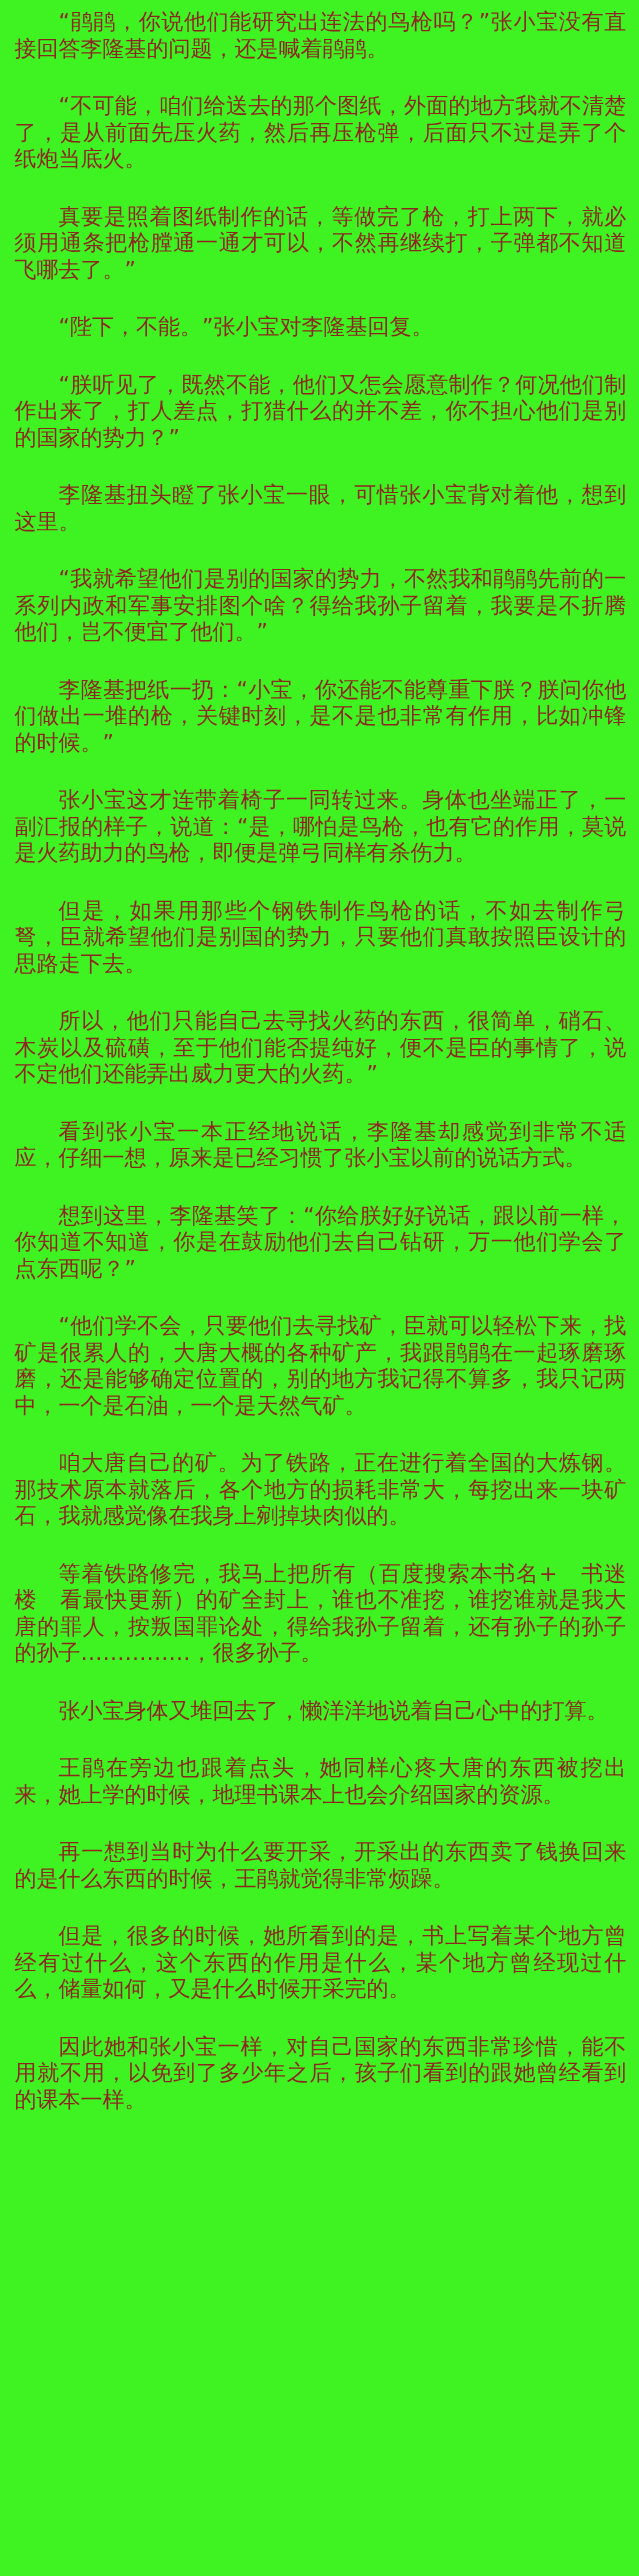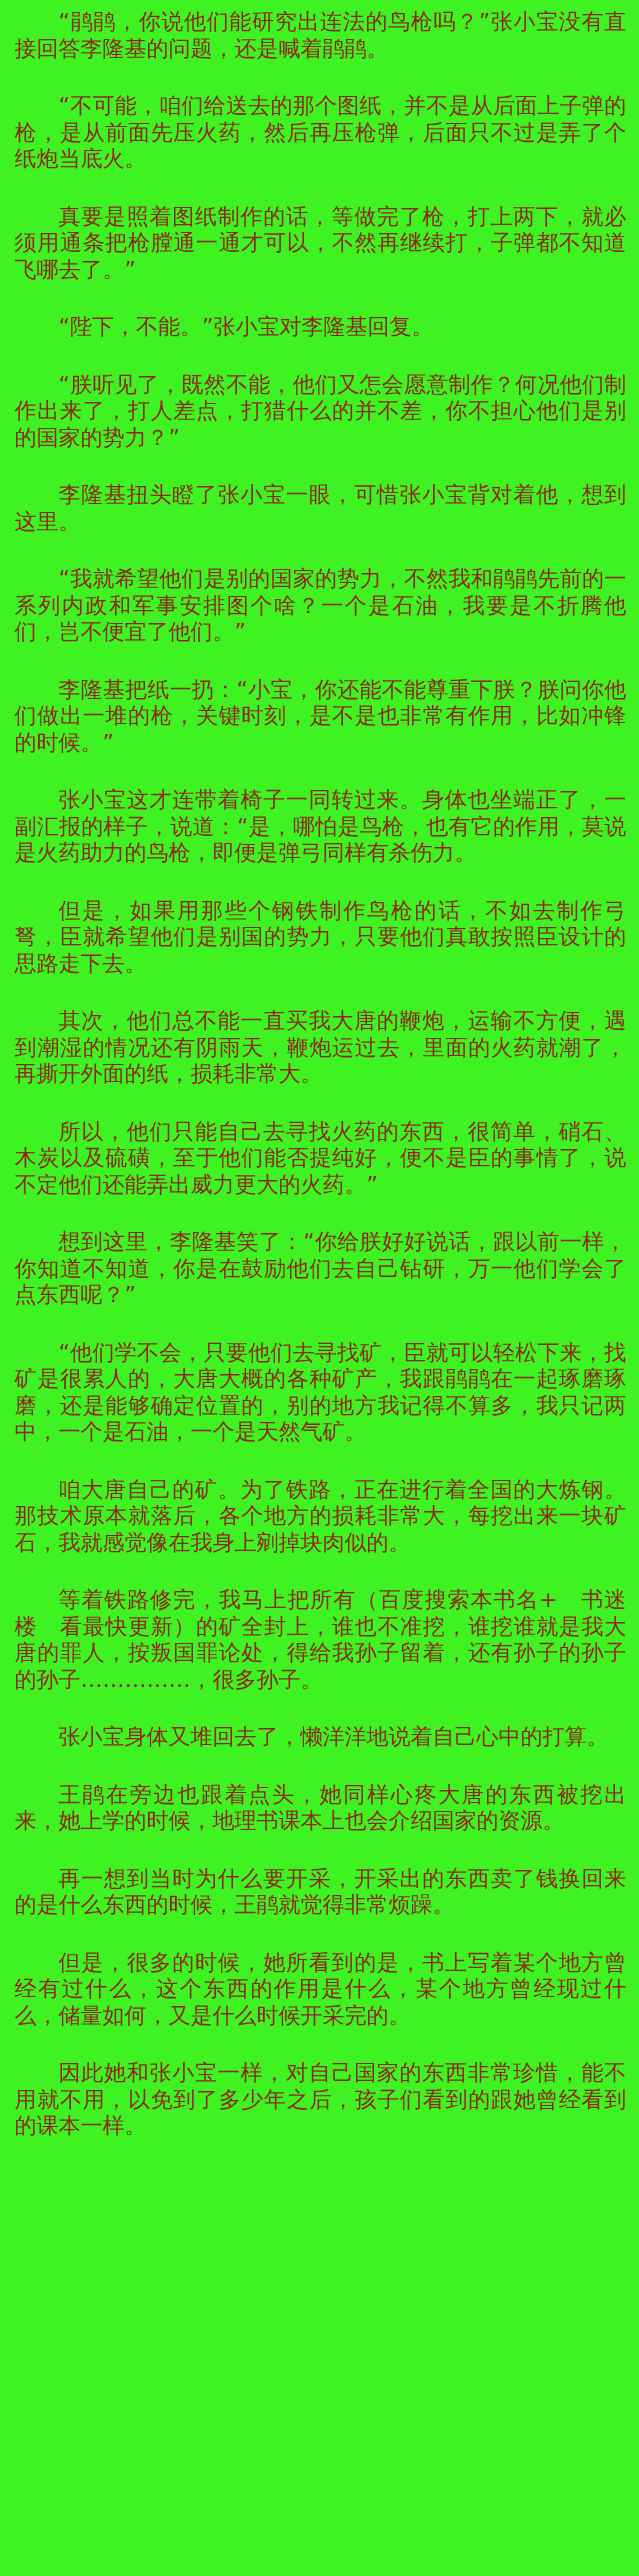--- a/index.html
+++ b/index.html
@@ -30,31 +30,31 @@
     word-break: break-all;
     overflow-wrap: anywhere;
   }
 </style>
 </head>
 <body style="background: rgb(62, 243, 33);">
 
 <div class="reader-page" id="reader-page" style="color: rgb(142, 38, 32);">
 
 <p class="para">“鹃鹃，你说他们能研究出连法的鸟枪吗？”张小宝没有直接回答李隆基的问题，还是喊着鹃鹃。</p>
-    <p class="para">“不可能，咱们给送去的那个图纸，并不是从后面上子弹的枪，是从前面先压火药，然后再压枪弹，后面只不过是弄了个纸炮当底火。</p>
+    <p class="para">“不可能，咱们给送去的那个图纸，外面的地方我就不清楚了，是从前面先压火药，然后再压枪弹，后面只不过是弄了个纸炮当底火。</p>
     <p class="para">真要是照着图纸制作的话，等做完了枪，打上两下，就必须用通条把枪膛通一通才可以，不然再继续打，子弹都不知道飞哪去了。”</p>
     <p class="para">“陛下，不能。”张小宝对李隆基回复。</p>
     <p class="para">“朕听见了，既然不能，他们又怎会愿意制作？何况他们制作出来了，打人差点，打猎什么的并不差，你不担心他们是别的国家的势力？”</p>
     <p class="para">李隆基扭头瞪了张小宝一眼，可惜张小宝背对着他，想到这里。</p>
-    <p class="para">“我就希望他们是别的国家的势力，不然我和鹃鹃先前的一系列内政和军事安排图个啥？一个是石油，我要是不折腾他们，岂不便宜了他们。”</p>
+    <p class="para">“我就希望他们是别的国家的势力，不然我和鹃鹃先前的一系列内政和军事安排图个啥？得给我孙子留着，我要是不折腾他们，岂不便宜了他们。”</p>
     <p class="para">李隆基把纸一扔：“小宝，你还能不能尊重下朕？朕问你他们做出一堆的枪，关键时刻，是不是也非常有作用，比如冲锋的时候。”</p>
     <p class="para">张小宝这才连带着椅子一同转过来。身体也坐端正了，一副汇报的样子，说道：“是，哪怕是鸟枪，也有它的作用，莫说是火药助力的鸟枪，即便是弹弓同样有杀伤力。</p>
     <p class="para">但是，如果用那些个钢铁制作鸟枪的话，不如去制作弓弩，臣就希望他们是别国的势力，只要他们真敢按照臣设计的思路走下去。</p>
-    <p class="para">其次，他们总不能一直买我大唐的鞭炮，运输不方便，遇到潮湿的情况还有阴雨天，鞭炮运过去，里面的火药就潮了，再撕开外面的纸，损耗非常大。</p>
     <p class="para">所以，他们只能自己去寻找火药的东西，很简单，硝石、木炭以及硫磺，至于他们能否提纯好，便不是臣的事情了，说不定他们还能弄出威力更大的火药。”</p>
+    <p class="para">看到张小宝一本正经地说话，李隆基却感觉到非常不适应，仔细一想，原来是已经习惯了张小宝以前的说话方式。</p>
     <p class="para">想到这里，李隆基笑了：“你给朕好好说话，跟以前一样，你知道不知道，你是在鼓励他们去自己钻研，万一他们学会了点东西呢？”</p>
     <p class="para">“他们学不会，只要他们去寻找矿，臣就可以轻松下来，找矿是很累人的，大唐大概的各种矿产，我跟鹃鹃在一起琢磨琢磨，还是能够确定位置的，别的地方我记得不算多，我只记两中，一个是石油，一个是天然气矿。</p>
     <p class="para">咱大唐自己的矿。为了铁路，正在进行着全国的大炼钢。那技术原本就落后，各个地方的损耗非常大，每挖出来一块矿石，我就感觉像在我身上剜掉块肉似的。</p>
     <p class="para">等着铁路修完，我马上把所有（百度搜索本书名+　书迷楼　看最快更新）的矿全封上，谁也不准挖，谁挖谁就是我大唐的罪人，按叛国罪论处，得给我孙子留着，还有孙子的孙子的孙子……………，很多孙子。</p>
     <p class="para">张小宝身体又堆回去了，懒洋洋地说着自己心中的打算。</p>
     <p class="para">王鹃在旁边也跟着点头，她同样心疼大唐的东西被挖出来，她上学的时候，地理书课本上也会介绍国家的资源。</p>
     <p class="para">再一想到当时为什么要开采，开采出的东西卖了钱换回来的是什么东西的时候，王鹃就觉得非常烦躁。</p>
     <p class="para">但是，很多的时候，她所看到的是，书上写着某个地方曾经有过什么，这个东西的作用是什么，某个地方曾经现过什么，储量如何，又是什么时候开采完的。</p>
     <p class="para">因此她和张小宝一样，对自己国家的东西非常珍惜，能不用就不用，以免到了多少年之后，孩子们看到的跟她曾经看到的课本一样。</p>
   </div>

